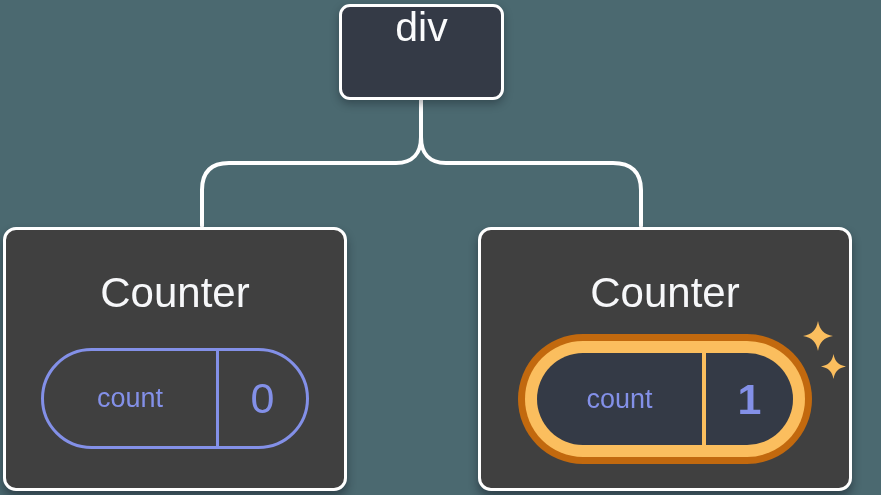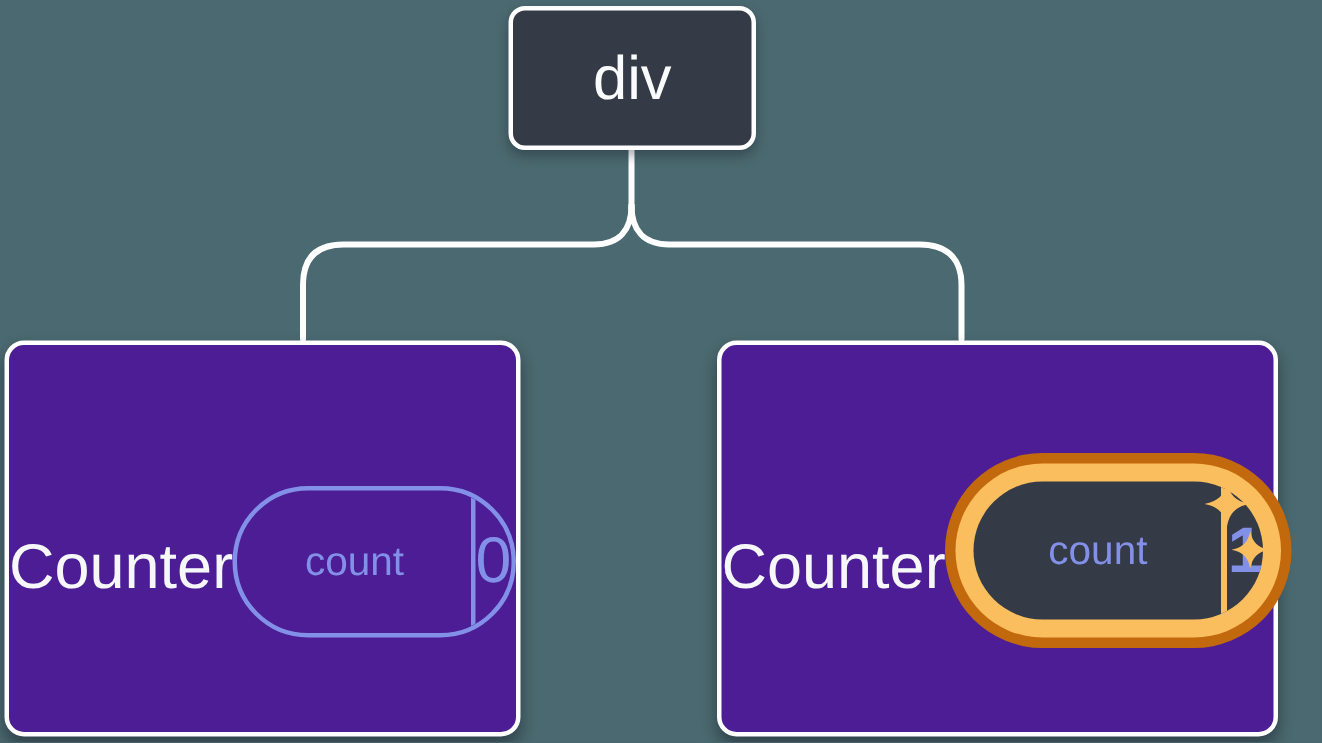--- a/index.html
+++ b/index.html
@@ -9,31 +9,31 @@
     font-family:"Liberation Sans", sans-serif;
   }
   
   .connector { position:absolute; left:0; top:0; }
 
   
   .node-div {
     position:absolute; left:339px; top:4px; width:165px; height:96px;
     box-sizing:border-box; background:#343A46;
     border:3px solid #FFFFFF; border-radius:11px;
-    display:flex; align-items:center; justify-content:center;
+    display:flex; justify-content:center;
     box-shadow:0 4px 8px rgba(15,20,30,0.35);
   }
   .node-div .label { color:#FAFBFC; font-size:41px; line-height:1; }
 
   
   .card {
     position:absolute; top:227px; height:264px; box-sizing:border-box;
-    background:#4c1d95; border:3px solid #FFFFFF; border-radius:13px;
+    background:#404040; border:3px solid #FFFFFF; border-radius:13px;
     box-shadow:0 6px 10px rgba(15,20,30,0.45);
-    display:flex; flex-direction:row; align-items:center;
+    display:flex; flex-direction:column; align-items:center;
   }
   .card-left  { left:3px;   width:344px; }
   .card-right { left:478px; width:374px; }
   .card-title {
     margin-top:38px; color:#F6F7F9; font-size:42px; font-weight:500;
     line-height:50px;
   }
 
   
   .pill {

